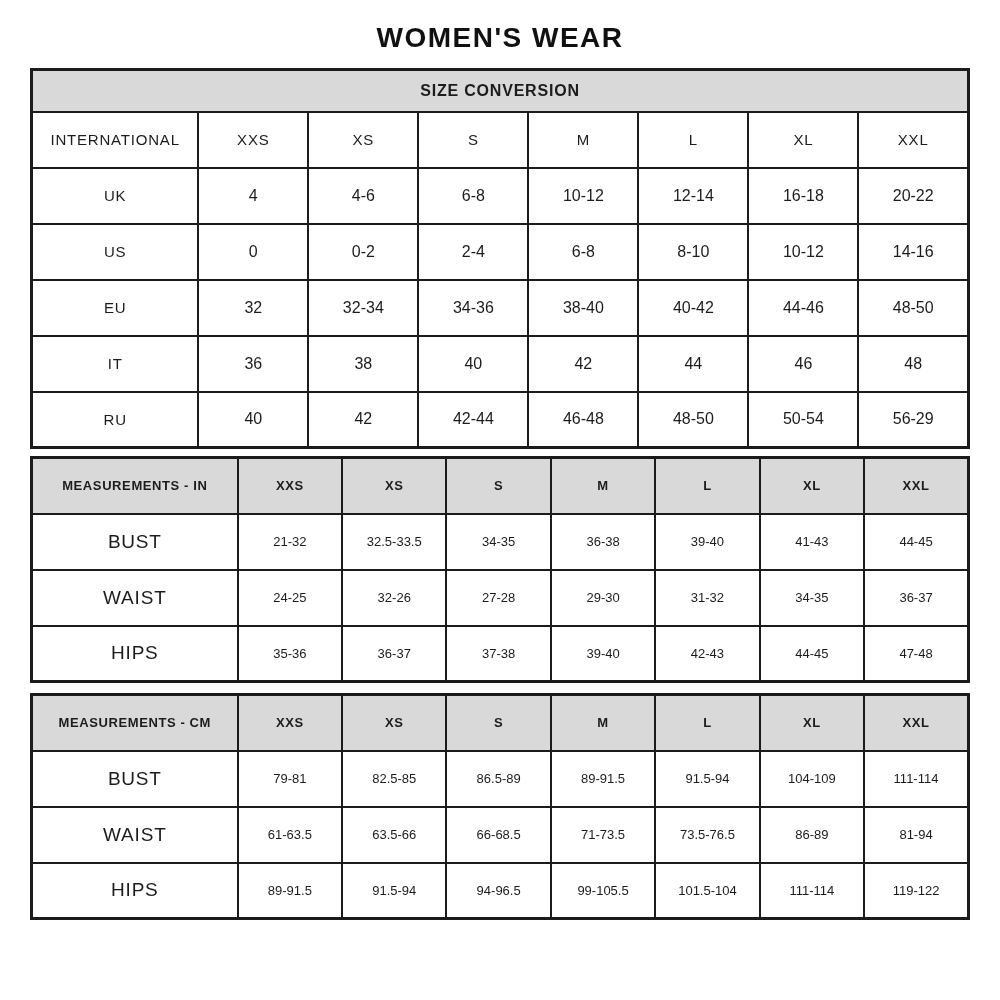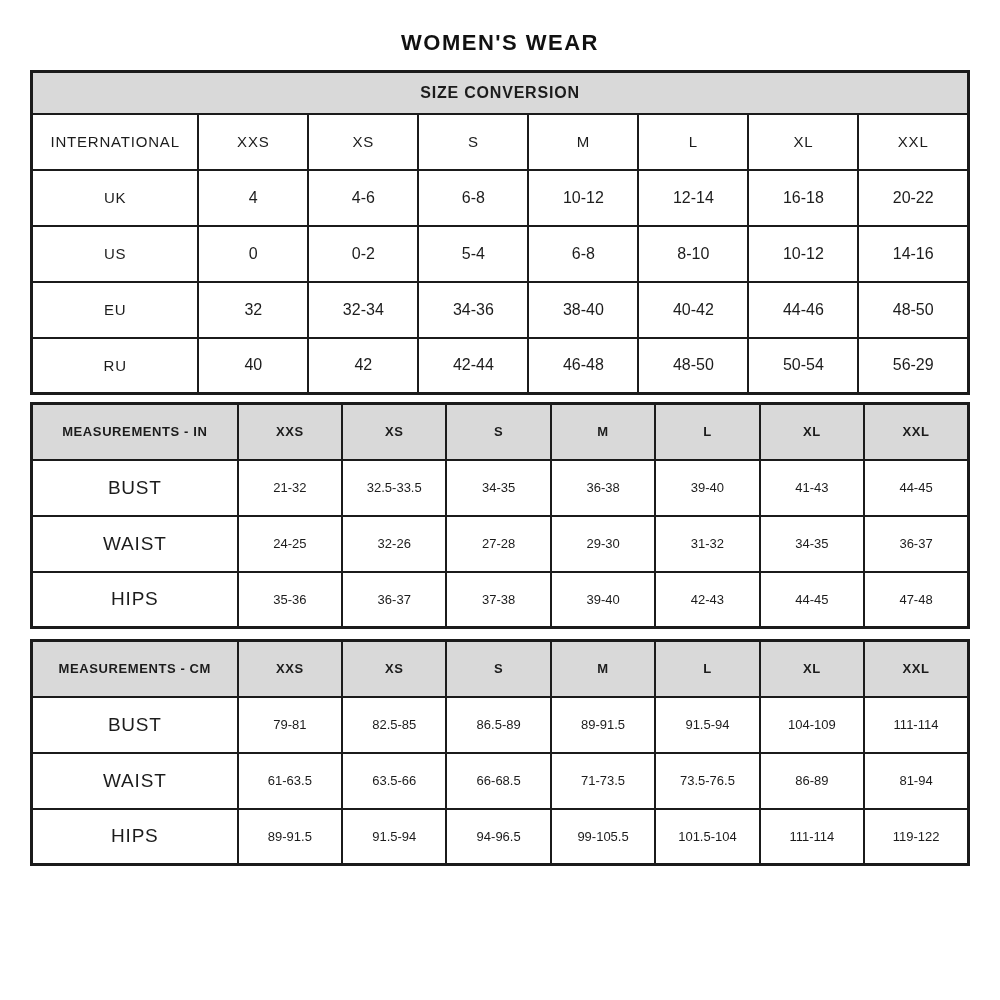--- a/index.html
+++ b/index.html
@@ -5,24 +5,24 @@
   * { margin: 0; padding: 0; box-sizing: border-box; }
   html, body { background: #ffffff; }
   body {
     width: 1000px; height: 1000px;
     font-family: "Liberation Sans", "DejaVu Sans", sans-serif;
     color: #1c1c1c;
   }
   .sheet { padding: 10px 30px 0 30px; }
   .page-title {
     text-align: center;
-    font-size: 22px;
+    font-size: 28px;
     font-weight: 700;
     letter-spacing: 1.5px;
-    margin: 20px 0 14px 0;
+    margin: 12px 0 14px 0;
     color: #111111;
   }
   table.tbl {
     width: 100%;
     border-collapse: collapse;
     table-layout: fixed;
     border: 3px solid #1b1b1b;
   }
   table.tbl td {
     border: 2px solid #1b1b1b;
@@ -93,35 +93,45 @@
       <td>6-8</td>
       <td>10-12</td>
       <td>12-14</td>
       <td>16-18</td>
       <td>20-22</td>
     </tr>
     <tr>
       <td class="row-label">US</td>
       <td>0</td>
       <td>0-2</td>
-      <td>5-4</td>
+      <td>2-4</td>
       <td>6-8</td>
       <td>8-10</td>
       <td>10-12</td>
       <td>14-16</td>
     </tr>
     <tr>
       <td class="row-label">EU</td>
       <td>32</td>
       <td>32-34</td>
       <td>34-36</td>
       <td>38-40</td>
       <td>40-42</td>
       <td>44-46</td>
       <td>48-50</td>
+    </tr>
+    <tr>
+      <td class="row-label">IT</td>
+      <td>36</td>
+      <td>38</td>
+      <td>40</td>
+      <td>42</td>
+      <td>44</td>
+      <td>46</td>
+      <td>48</td>
     </tr>
     <tr>
       <td class="row-label">RU</td>
       <td>40</td>
       <td>42</td>
       <td>42-44</td>
       <td>46-48</td>
       <td>48-50</td>
       <td>50-54</td>
       <td>56-29</td>

